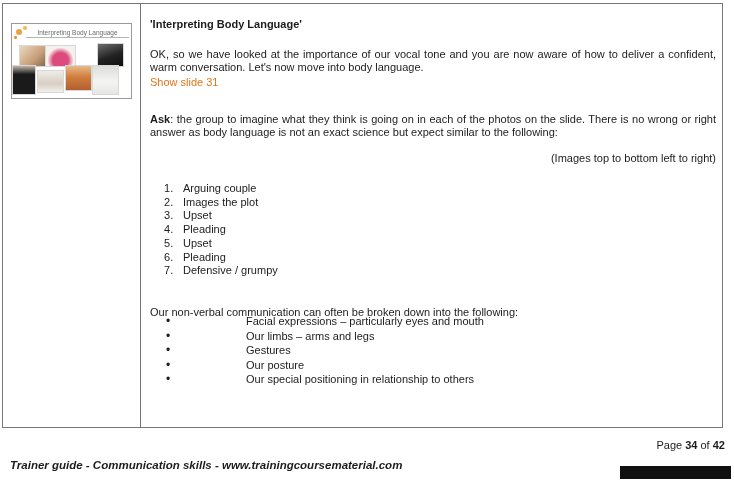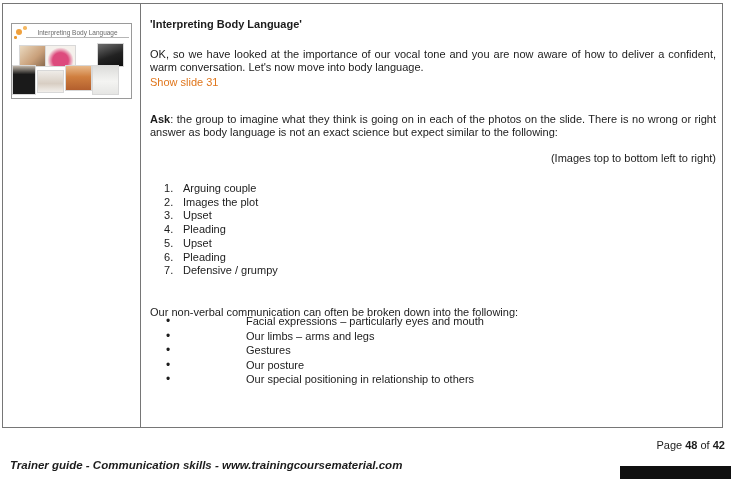--- a/index.html
+++ b/index.html
@@ -142,19 +142,19 @@
         <li>Facial expressions – particularly eyes and mouth</li>
         <li>Our limbs – arms and legs</li>
         <li>Gestures</li>
         <li>Our posture</li>
         <li>Our special positioning in relationship to others</li>
       </ul>
     </div>
 
   </div>
 
-  <div class="page-number"><span>Page</span> <b>48</b> <span>of</span> <b>42</b></div>
+  <div class="page-number"><span>Page</span> <b>34</b> <span>of</span> <b>42</b></div>
 
   <div class="footer-credit">Trainer guide - Communication skills - www.trainingcoursematerial.com</div>
 
   <div class="black-bar"></div>
 
 </div>
 
 </body></html>

